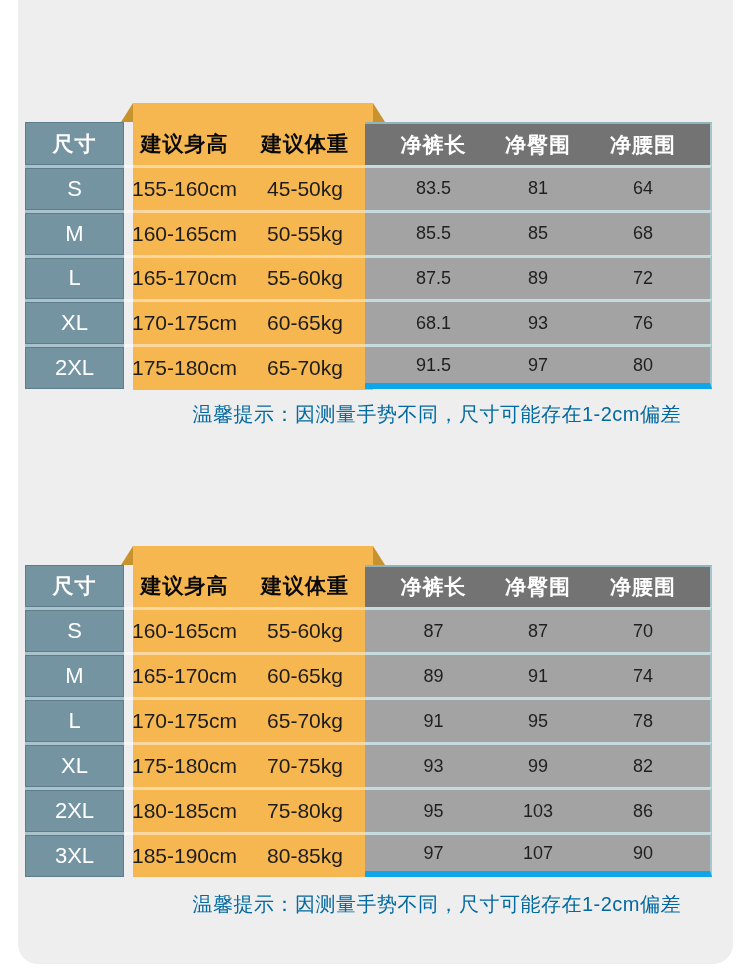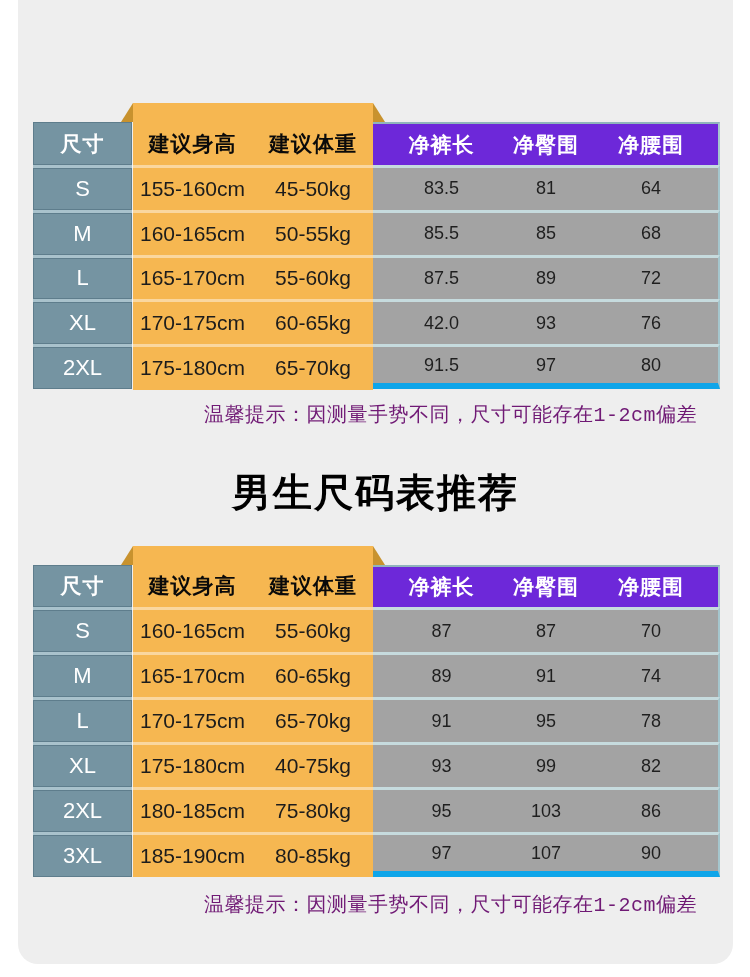--- a/index.html
+++ b/index.html
@@ -28,21 +28,21 @@
     border-bottom:19px solid #c8922e;border-left:12px solid transparent;
   }
   .band::after{
     content:"";position:absolute;right:-12px;top:0;width:0;height:0;
     border-bottom:19px solid #c8922e;border-right:12px solid transparent;
   }
   #band-women{top:103px;height:287px;}
   #band-men{top:546px;height:331px;}
 
   .size-table{
-    position:absolute;left:15px;width:625px;display:grid;
+    position:absolute;left:7px;width:625px;display:grid;
     grid-template-columns:99px 121px 120px 115px 116px 116px;
   }
   #table-women{top:122px;grid-template-rows:43px repeat(5,44.8px);}
   #table-men{top:565px;grid-template-rows:42px repeat(6,45px);}
   .t-row{display:contents;}
   .cell{
     display:flex;align-items:center;justify-content:center;
     box-sizing:border-box;white-space:nowrap;
   }
   
@@ -54,30 +54,30 @@
   .hdr .c-size{font-size:21px;font-weight:700;letter-spacing:1px;}
   
   .c-mid{background:transparent;color:#1c1c1c;font-size:21px;font-weight:500;}
   .t-row:not(:first-child) .c-mid{border-top:3px solid rgba(255,255,255,.45);}
   .hdr .c-mid{font-size:21px;font-weight:800;color:#0a0a0a;letter-spacing:1px;text-align:right;}
   
   .c-num{background:#a3a3a3;color:#1f1f1f;font-size:18px;font-weight:500;}
   .t-row:not(:first-child) .c-num{border-top:3px solid #c6dbde;}
   .t-row:last-child .c-num{border-bottom:6px solid #0ea5e9;}
   .hdr .c-hnum{
-    background:#6d28d9;color:#ffffff;font-size:21px;font-weight:700;
+    background:#737373;color:#ffffff;font-size:21px;font-weight:700;
     border-top:2px solid #90b4bc;letter-spacing:1px;
   }
   .c-n1{padding-left:22px;}
   .c-n3{padding-right:20px;}
   .c-last{border-right:2px solid #a5c6cd;}
 
   .tip{
-    position:absolute;right:36px;width:660px;text-align:right;
-    font-size:20px;font-weight:500;color:#701a75;letter-spacing:.5px;font-family:Liberation Mono, monospace;
+    position:absolute;right:52px;width:660px;text-align:right;
+    font-size:20px;font-weight:500;color:#0369a1;letter-spacing:.5px;
   }
   #tip-women{top:401px;}
   #tip-men{top:891px;}
 </style>
 </head>
 <body>
 
 <div class="card">
 
 
@@ -113,37 +113,36 @@
       <div class="cell c-mid">165-170cm</div>
       <div class="cell c-mid">55-60kg</div>
       <div class="cell c-num c-n1">87.5</div>
       <div class="cell c-num">89</div>
       <div class="cell c-num c-n3 c-last">72</div>
     </div>
     <div class="t-row">
       <div class="cell c-size">XL</div>
       <div class="cell c-mid">170-175cm</div>
       <div class="cell c-mid">60-65kg</div>
-      <div class="cell c-num c-n1">42.0</div>
+      <div class="cell c-num c-n1">68.1</div>
       <div class="cell c-num">93</div>
       <div class="cell c-num c-n3 c-last">76</div>
     </div>
     <div class="t-row">
       <div class="cell c-size">2XL</div>
       <div class="cell c-mid">175-180cm</div>
       <div class="cell c-mid">65-70kg</div>
       <div class="cell c-num c-n1">91.5</div>
       <div class="cell c-num">97</div>
       <div class="cell c-num c-n3 c-last">80</div>
     </div>
   </div>
 
   <div class="tip" id="tip-women">温馨提示：因测量手势不同，尺寸可能存在1-2cm偏差</div>
 
-  <div class="title" id="title-men">男生尺码表推荐</div>
 
   <div class="band" id="band-men"></div>
 
   <div class="size-table" id="table-men">
     <div class="t-row hdr">
       <div class="cell c-size">尺寸</div>
       <div class="cell c-mid">建议身高</div>
       <div class="cell c-mid">建议体重</div>
       <div class="cell c-hnum c-n1">净裤长</div>
       <div class="cell c-hnum">净臀围</div>
@@ -169,21 +168,21 @@
       <div class="cell c-size">L</div>
       <div class="cell c-mid">170-175cm</div>
       <div class="cell c-mid">65-70kg</div>
       <div class="cell c-num c-n1">91</div>
       <div class="cell c-num">95</div>
       <div class="cell c-num c-n3 c-last">78</div>
     </div>
     <div class="t-row">
       <div class="cell c-size">XL</div>
       <div class="cell c-mid">175-180cm</div>
-      <div class="cell c-mid">40-75kg</div>
+      <div class="cell c-mid">70-75kg</div>
       <div class="cell c-num c-n1">93</div>
       <div class="cell c-num">99</div>
       <div class="cell c-num c-n3 c-last">82</div>
     </div>
     <div class="t-row">
       <div class="cell c-size">2XL</div>
       <div class="cell c-mid">180-185cm</div>
       <div class="cell c-mid">75-80kg</div>
       <div class="cell c-num c-n1">95</div>
       <div class="cell c-num">103</div>

